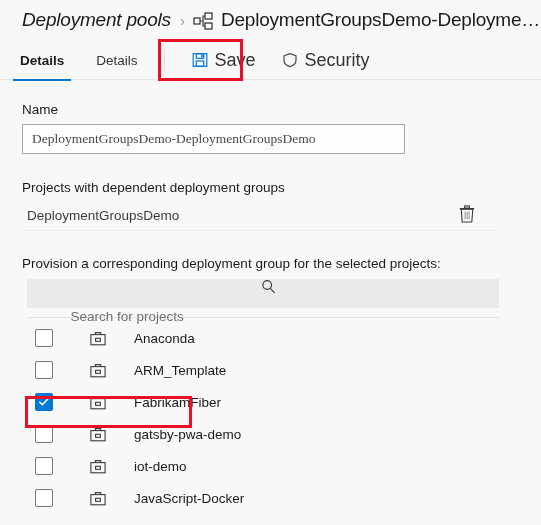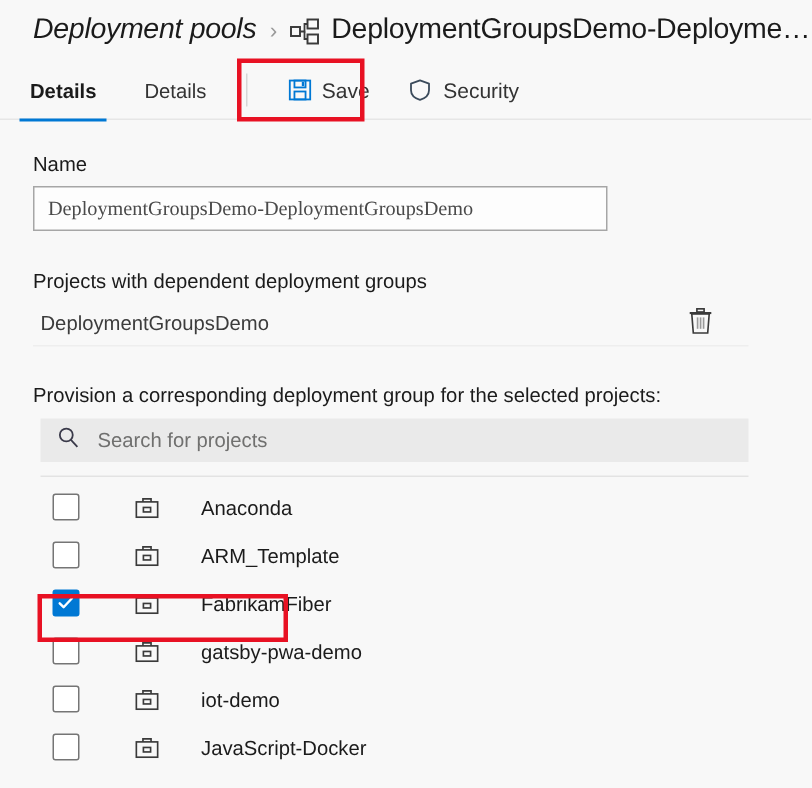--- a/index.html
+++ b/index.html
@@ -92,21 +92,21 @@
   .tab-spacer { width: 16px; }
   .vdivider {
     width: 1px;
     background: #d6d6d6;
     margin: 9px 0 9px 0;
   }
   .cmd-btn {
     display: flex;
     align-items: center;
     gap: 7px;
-    font-size: 14px;
+    font-size: 18px;
     color: #333;
     padding: 0 10px;
     cursor: pointer;
     position: relative;
   }
   .cmd-btn .ico { display: inline-flex; align-items: center; }
   .save-wrap { margin-left: 17px; }
   .sec-wrap { margin-left: 6px; }
 
   
@@ -183,20 +183,21 @@
   .search-box {
     margin-top: 8px;
     margin-left: 5px;
     width: 472px;
     height: 29px;
     background: #eaeaea;
     display: flex;
     align-items: center;
     padding-left: 11px;
     gap: 10px;
+    flex-direction: column;
   }
   .search-input {
     border: none;
     background: transparent;
     outline: none;
     font-family: "Liberation Sans", "DejaVu Sans", sans-serif;
     font-size: 13.5px;
     color: #595959;
     width: 400px;
   }

